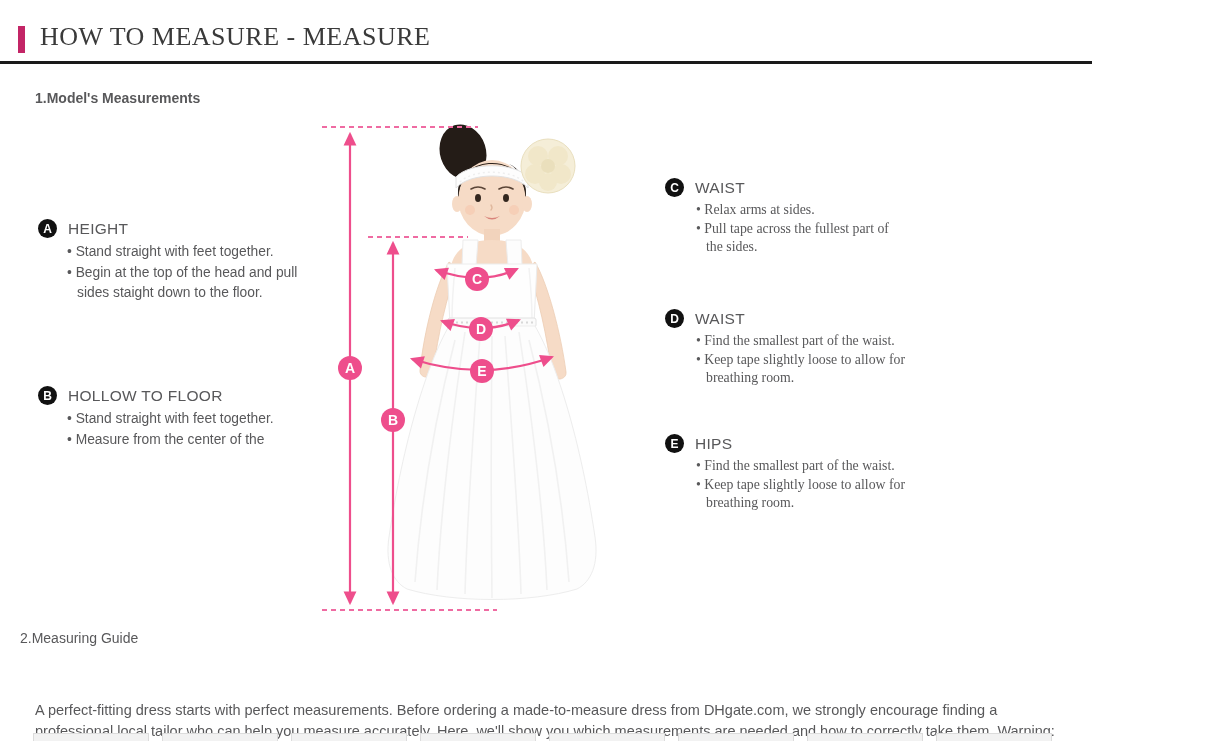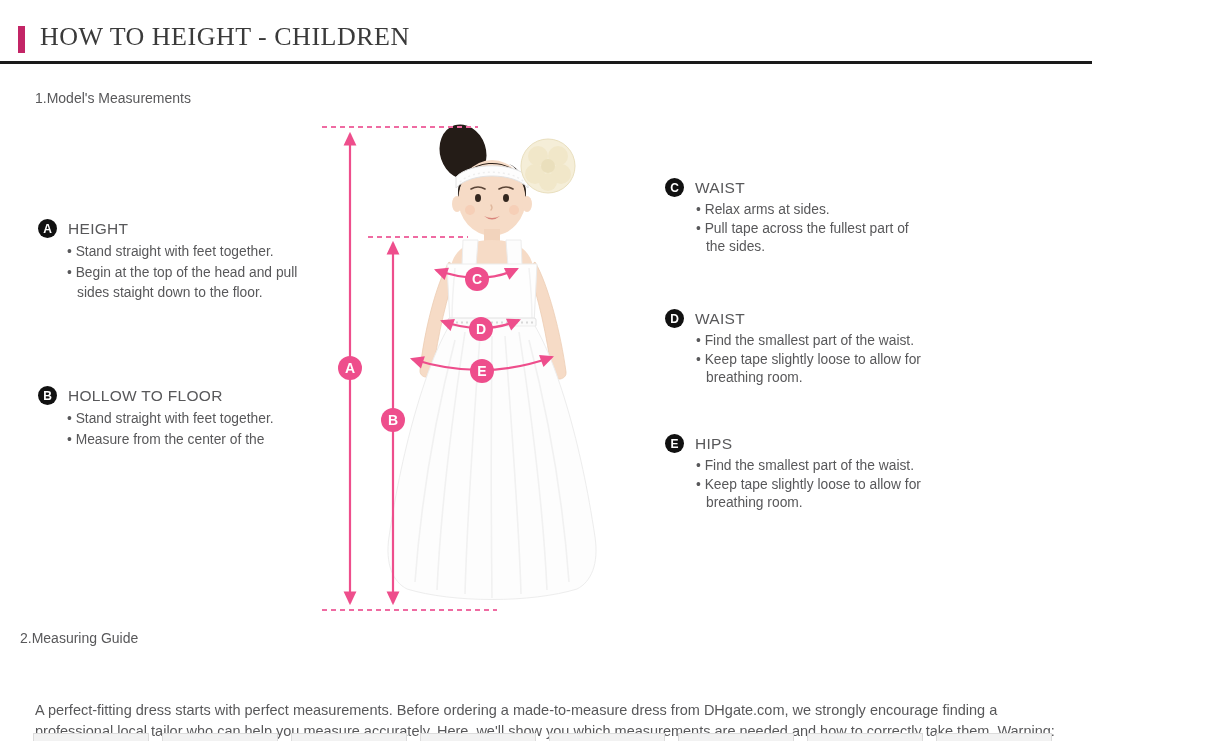--- a/index.html
+++ b/index.html
@@ -15,35 +15,35 @@
   }
   *{margin:0;padding:0;box-sizing:border-box;}
   body{background:#fff;font-family:"Liberation Sans",sans-serif;}
   .page{position:relative;width:1209px;height:741px;background:#fff;overflow:hidden;}
 
   .title-bar{position:absolute;left:18px;top:26px;width:7px;height:27px;background:var(--header-bar-pink);}
   .page-title{position:absolute;left:40px;top:22px;font-family:"Liberation Serif",serif;font-size:26px;font-weight:400;color:var(--title-text);letter-spacing:.5px;white-space:nowrap;}
   .title-rule{position:absolute;left:0;top:61px;width:1092px;height:3px;background:var(--rule-dark);}
 
   .section-label{position:absolute;font-size:14px;color:var(--body-text);}
-  .label-1{left:35px;top:90px;}
+  .label-1{left:35px;top:90px;font-weight:bold;}
   .label-2{left:20px;top:630px;}
 
   .guide-paragraph{position:absolute;left:35px;top:660px;width:1042px;font-size:14.5px;line-height:20.5px;color:var(--body-text);margin-top:40px;}
 
   .m-block{position:absolute;color:var(--body-text);}
   .m-head{display:flex;align-items:center;gap:11px;}
   .badge{width:19px;height:19px;border-radius:50%;background:var(--badge-black);color:#fff;font-size:12px;font-weight:bold;display:flex;align-items:center;justify-content:center;flex:0 0 auto;}
   .m-title{font-size:15.5px;color:var(--body-text);letter-spacing:.3px;white-space:nowrap;}
   .m-lines{margin-top:4px;}
   .left-col .m-lines{margin-left:29px;}
   .right-col .m-lines{margin-left:31px;}
   .m-line{font-size:13.8px;white-space:nowrap;}
   .left-col .m-line{line-height:20.5px;}
-  .right-col .m-line{line-height:18.6px;}
+  .right-col .m-line{line-height:18.6px;font-family:Liberation Serif, serif;}
   .cont-indent{padding-left:10px;}
   .cont-flush{padding-left:0;}
 
   .figure{position:absolute;left:295px;top:112px;}
 
   
   .pline{stroke:var(--accent-pink);stroke-width:2.2;fill:none;}
   .dash{stroke:var(--dash-pink);stroke-width:2;stroke-dasharray:5 4;fill:none;}
   .ah-fill{fill:var(--accent-pink);}
   .pcirc{fill:var(--accent-pink);}
@@ -51,21 +51,21 @@
 
   .size-row{position:absolute;left:33px;top:733px;display:flex;gap:13px;}
   .size-cell{width:116px;height:22px;background:var(--cell-gray);border:1px solid var(--cell-border);}
 </style>
 </head>
 <body>
 
 <div class="page">
 
   <div class="title-bar"></div>
-  <h1 class="page-title">HOW TO HEIGHT - CHILDREN</h1>
+  <h1 class="page-title">HOW TO MEASURE - MEASURE</h1>
   <div class="title-rule"></div>
 
   <div class="section-label label-1">1.Model's Measurements</div>
 
   <div class="m-block left-col" style="left:38px;top:219px;width:285px;">
     <div class="m-head">
       <span class="badge">A</span>
       <span class="m-title">HEIGHT</span>
     </div>
     <div class="m-lines">

